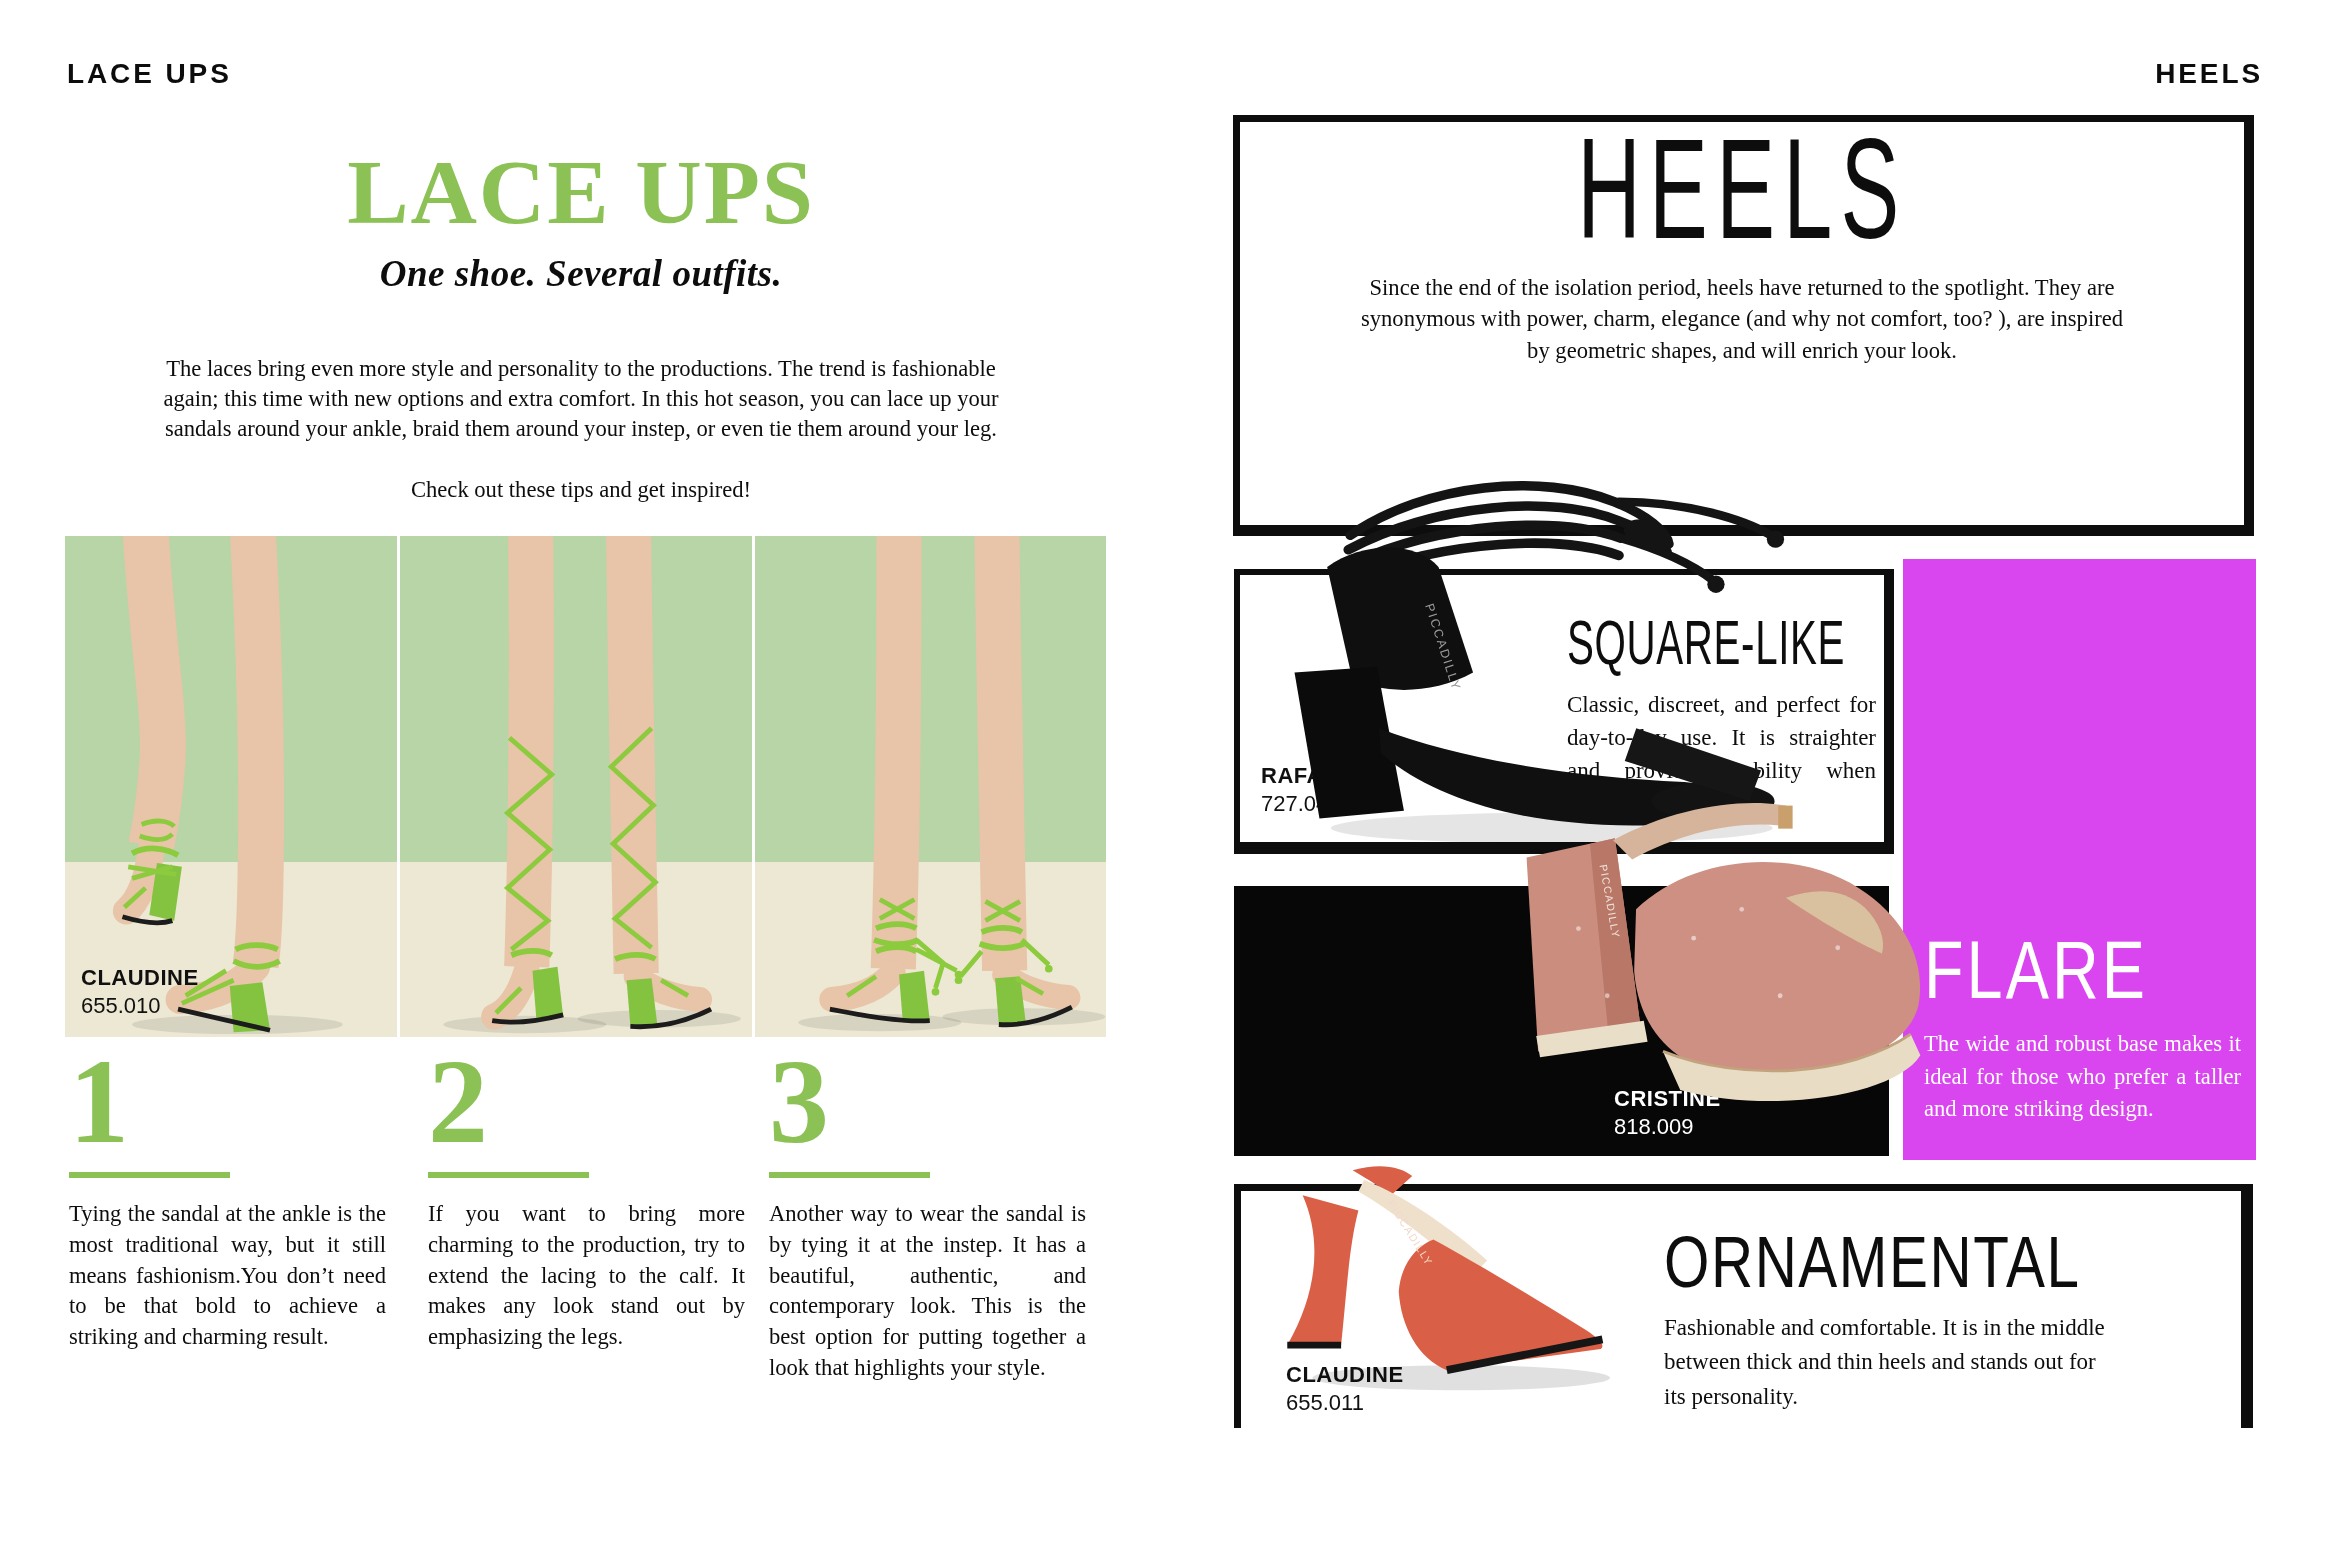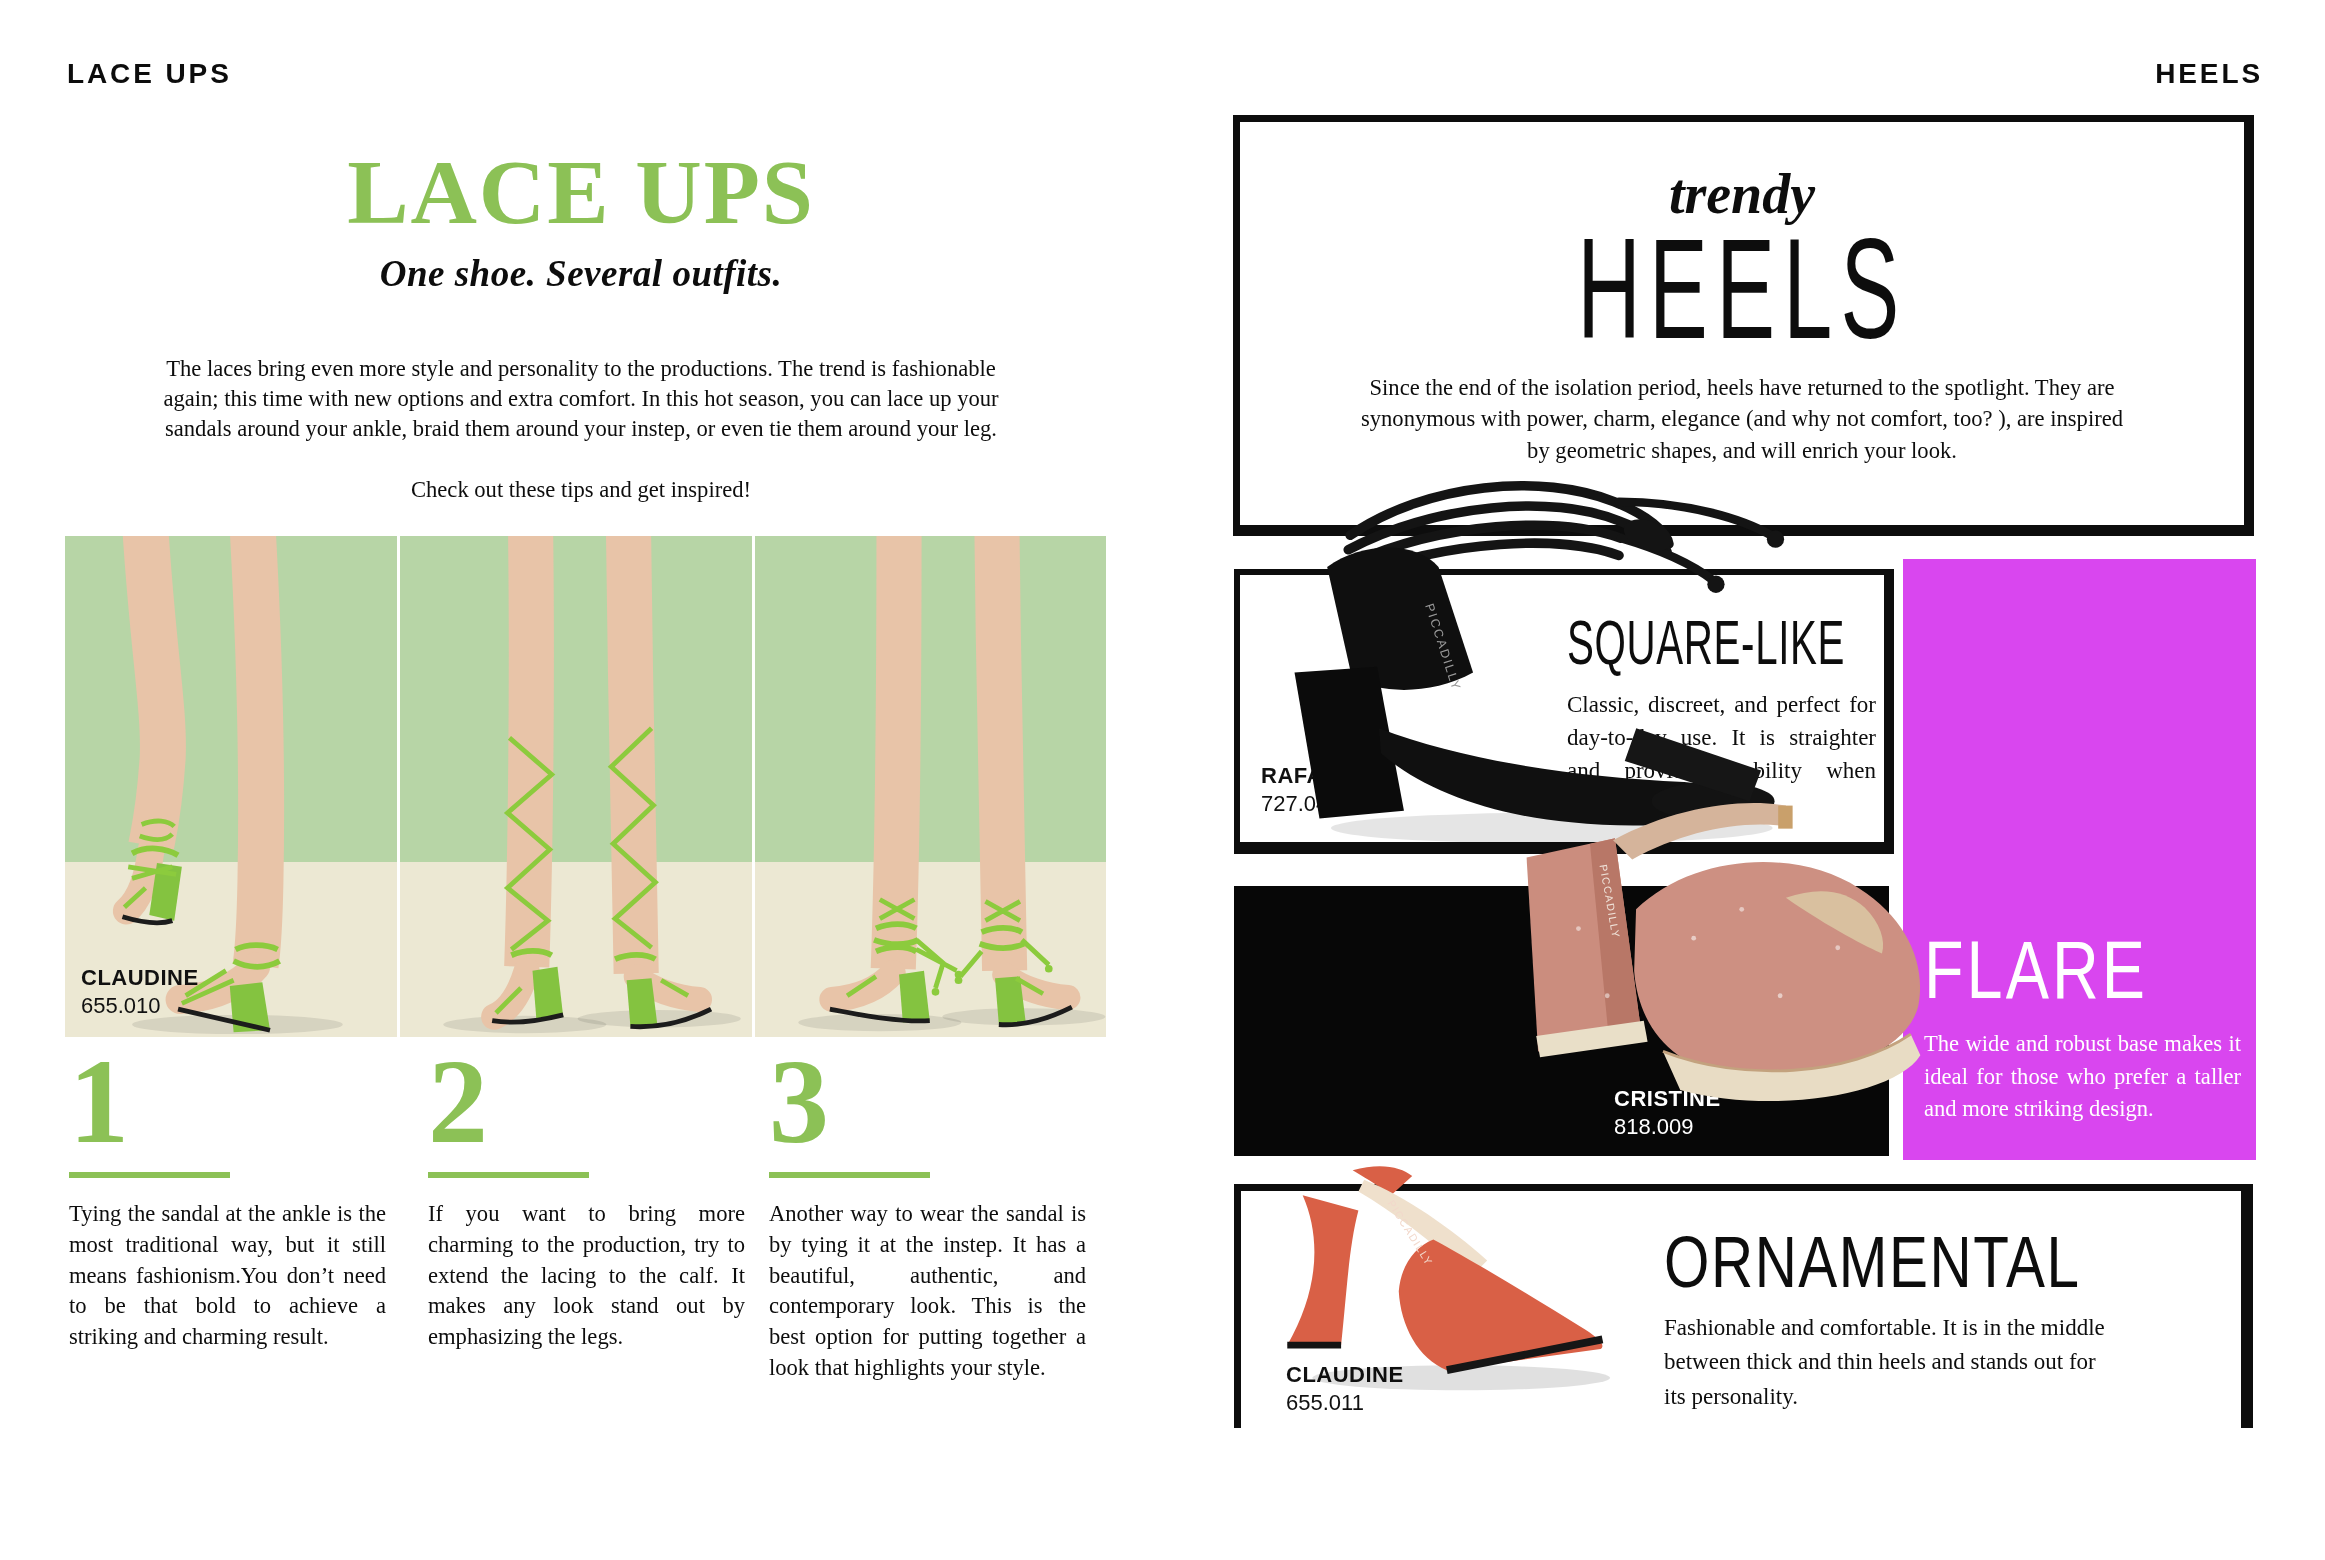--- a/index.html
+++ b/index.html
@@ -155,21 +155,20 @@
     <div class="tip-num">3</div>
     <div class="tip-bar"></div>
     <div class="tip-text">Another way to wear the sandal is by tying it at the instep. It has a beautiful, authentic, and contemporary look. This is the best option for putting together a look that highlights your style.</div>
   </div>
 
   <div class="abs folio" style="left:69px;top:1491px;margin-top:18px;">26</div>
 
   <div class="abs kicker" style="right:63px;top:58px;">HEELS</div>
 
   <div class="abs hero-box">
-    <div class="hero-eyebrow">trendy</div>
     <div><span class="display hero-title">HEELS</span></div>
     <div class="hero-intro">Since the end of the isolation period, heels have returned to the spotlight. They are synonymous with power, charm, elegance (and why not comfort, too? ), are inspired by geometric shapes, and will enrich your look.</div>
   </div>
 
   <div class="abs square-box">
     <div class="abs" style="left:327px;top:31px;width:317px;">
       <span class="display square-title">SQUARE-LIKE</span>
       <div class="square-text">Classic, discreet, and perfect for day-to-day use. It is straighter and provides stability when walking.</div>
     </div>
     <div class="abs prod-label" style="left:21px;top:188px;">

